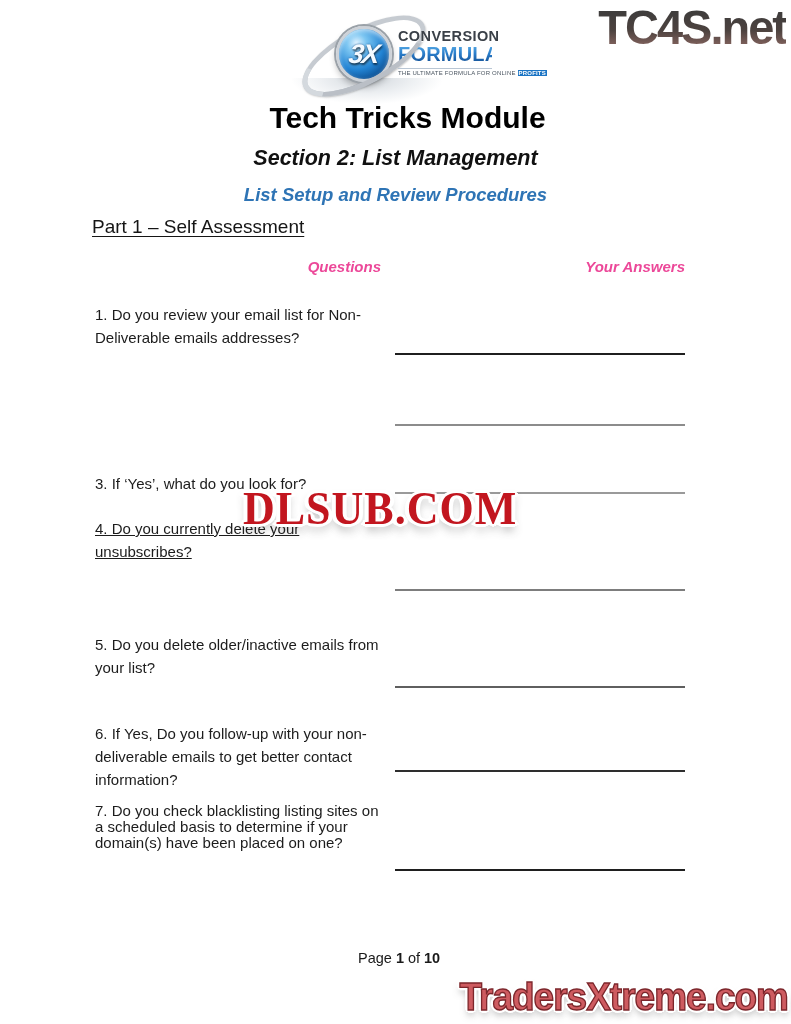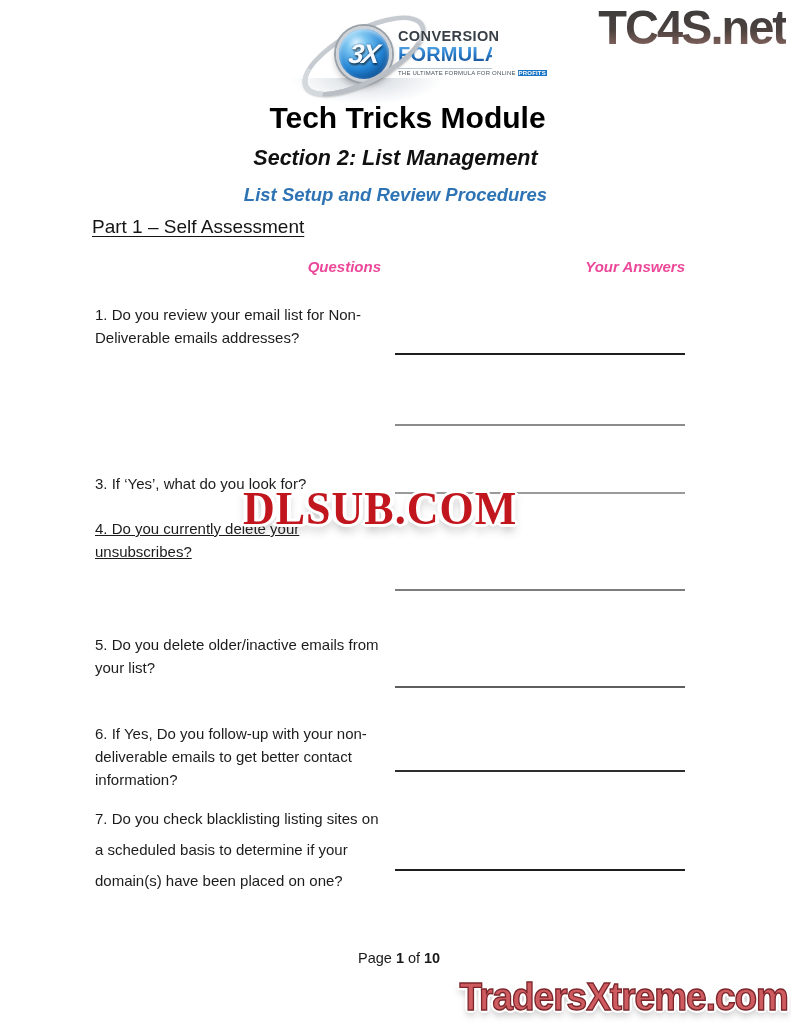--- a/index.html
+++ b/index.html
@@ -72,21 +72,21 @@
     font-size:19px;color:#151515;text-decoration:underline;text-underline-offset:3px;}
   
   .col-header{position:absolute;top:258px;font-size:15px;font-weight:700;font-style:italic;color:#ec4899;text-align:right;}
   .col-q{left:95px;width:286px;}
   .col-a{left:395px;width:290px;}
   .question{
     position:absolute;left:95px;width:292px;
     font-size:15px;line-height:22.5px;color:#1c1c1c;
   }
   .q1{top:304px;} .q2{top:415px;} .q3{top:473px;} .q4{top:518px;text-decoration:underline;}
-  .q5{top:634px;} .q6{top:722px;line-height:23px;} .q7{top:803px;line-height:31px;}
+  .q5{top:634px;} .q6{top:722px;line-height:23px;} .q7{top:803px;line-height:16px;}
   .answer-line{position:absolute;left:395px;width:290px;height:0;border-bottom:2px solid #555;}
   .a1{top:353px;border-color:#1f1f1f;}
   .a2{top:424px;border-color:#8c8c8c;}
   .a3{top:492px;border-color:#9a9a9a;}
   .a4{top:589px;border-color:#7d7d7d;}
   .a5{top:686px;border-color:#5f5f5f;}
   .a6{top:770px;border-color:#2e2e2e;}
   .a7{top:869px;border-color:#1f1f1f;}
   
   .dlsub{

